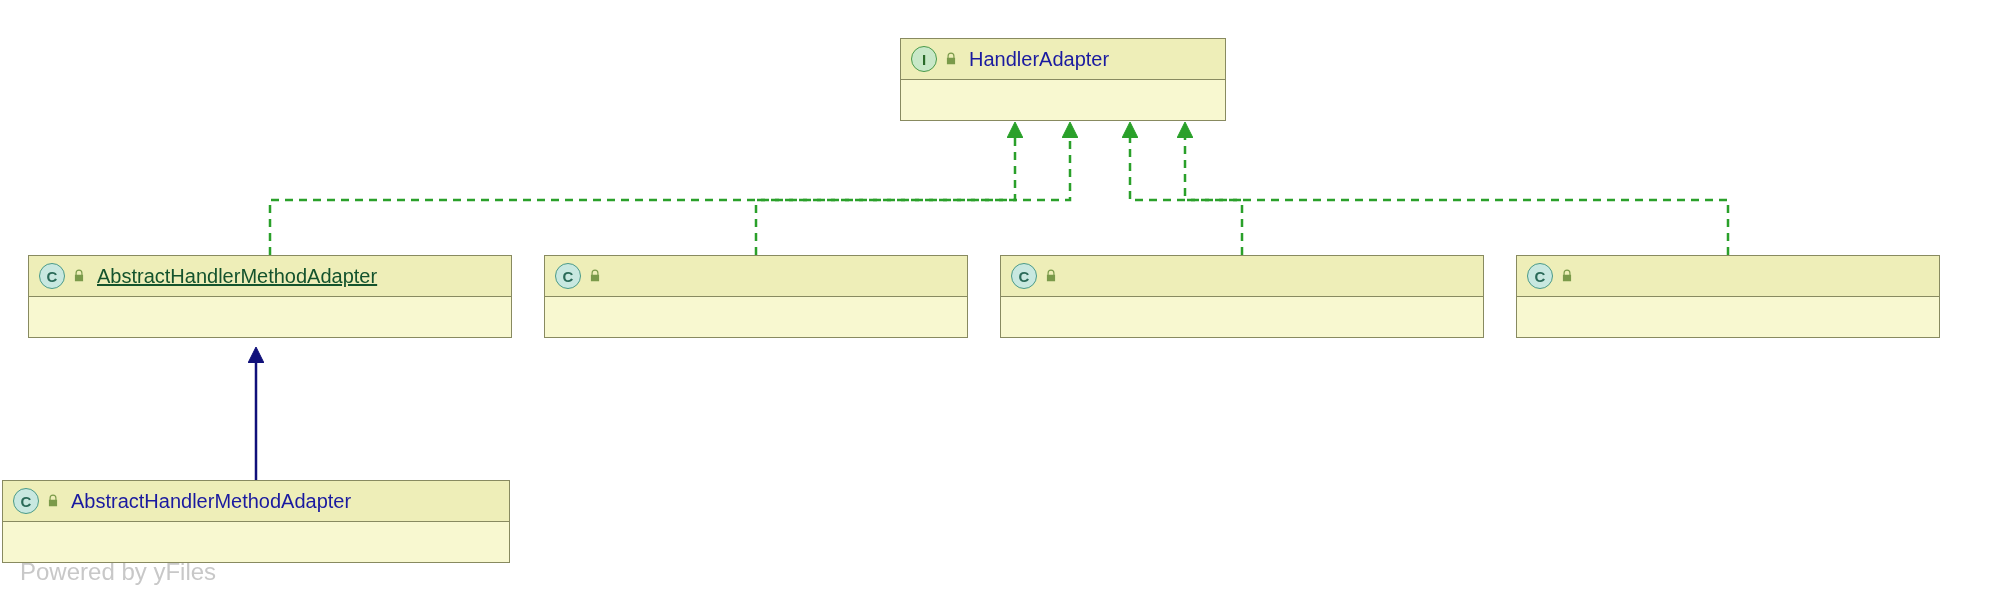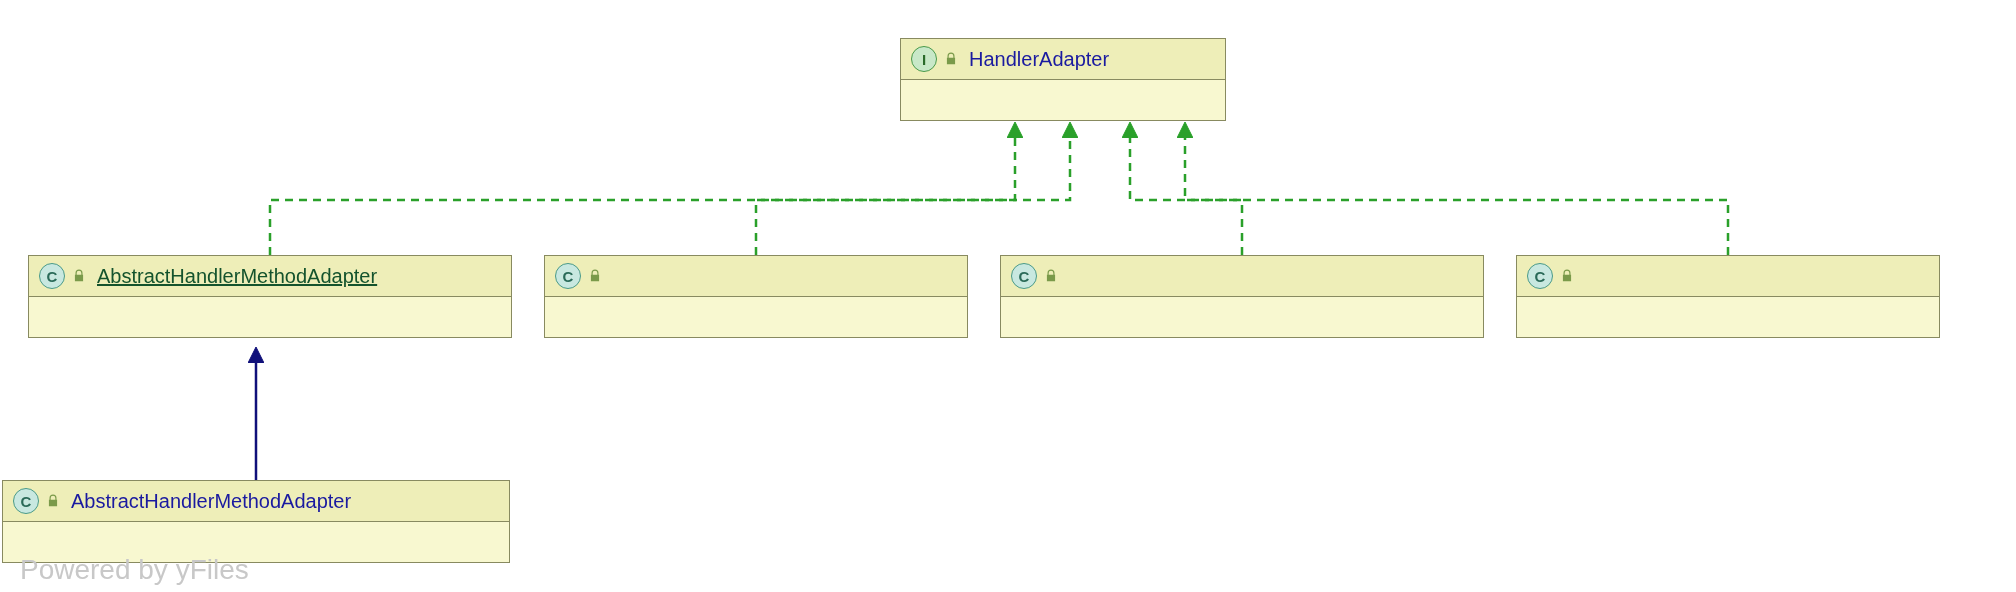--- a/index.html
+++ b/index.html
@@ -85,21 +85,21 @@
   }
   .name.plain {
     color: #14532d;
     text-decoration: underline;
   }
   .footer-text {
     position: absolute;
     left: 20px;
     bottom: 6px;
     color: #c8c8c8;
-    font-size: 28px;
+    font-size: 24px;
   }
 </style>
 </head>
 <body>
 
 <div class="canvas">
 
   <svg class="edges">
     <defs>
       <marker id="arrow-green" markerWidth="16" markerHeight="16" refX="8" refY="8" orient="auto" markerUnits="userSpaceOnUse">

